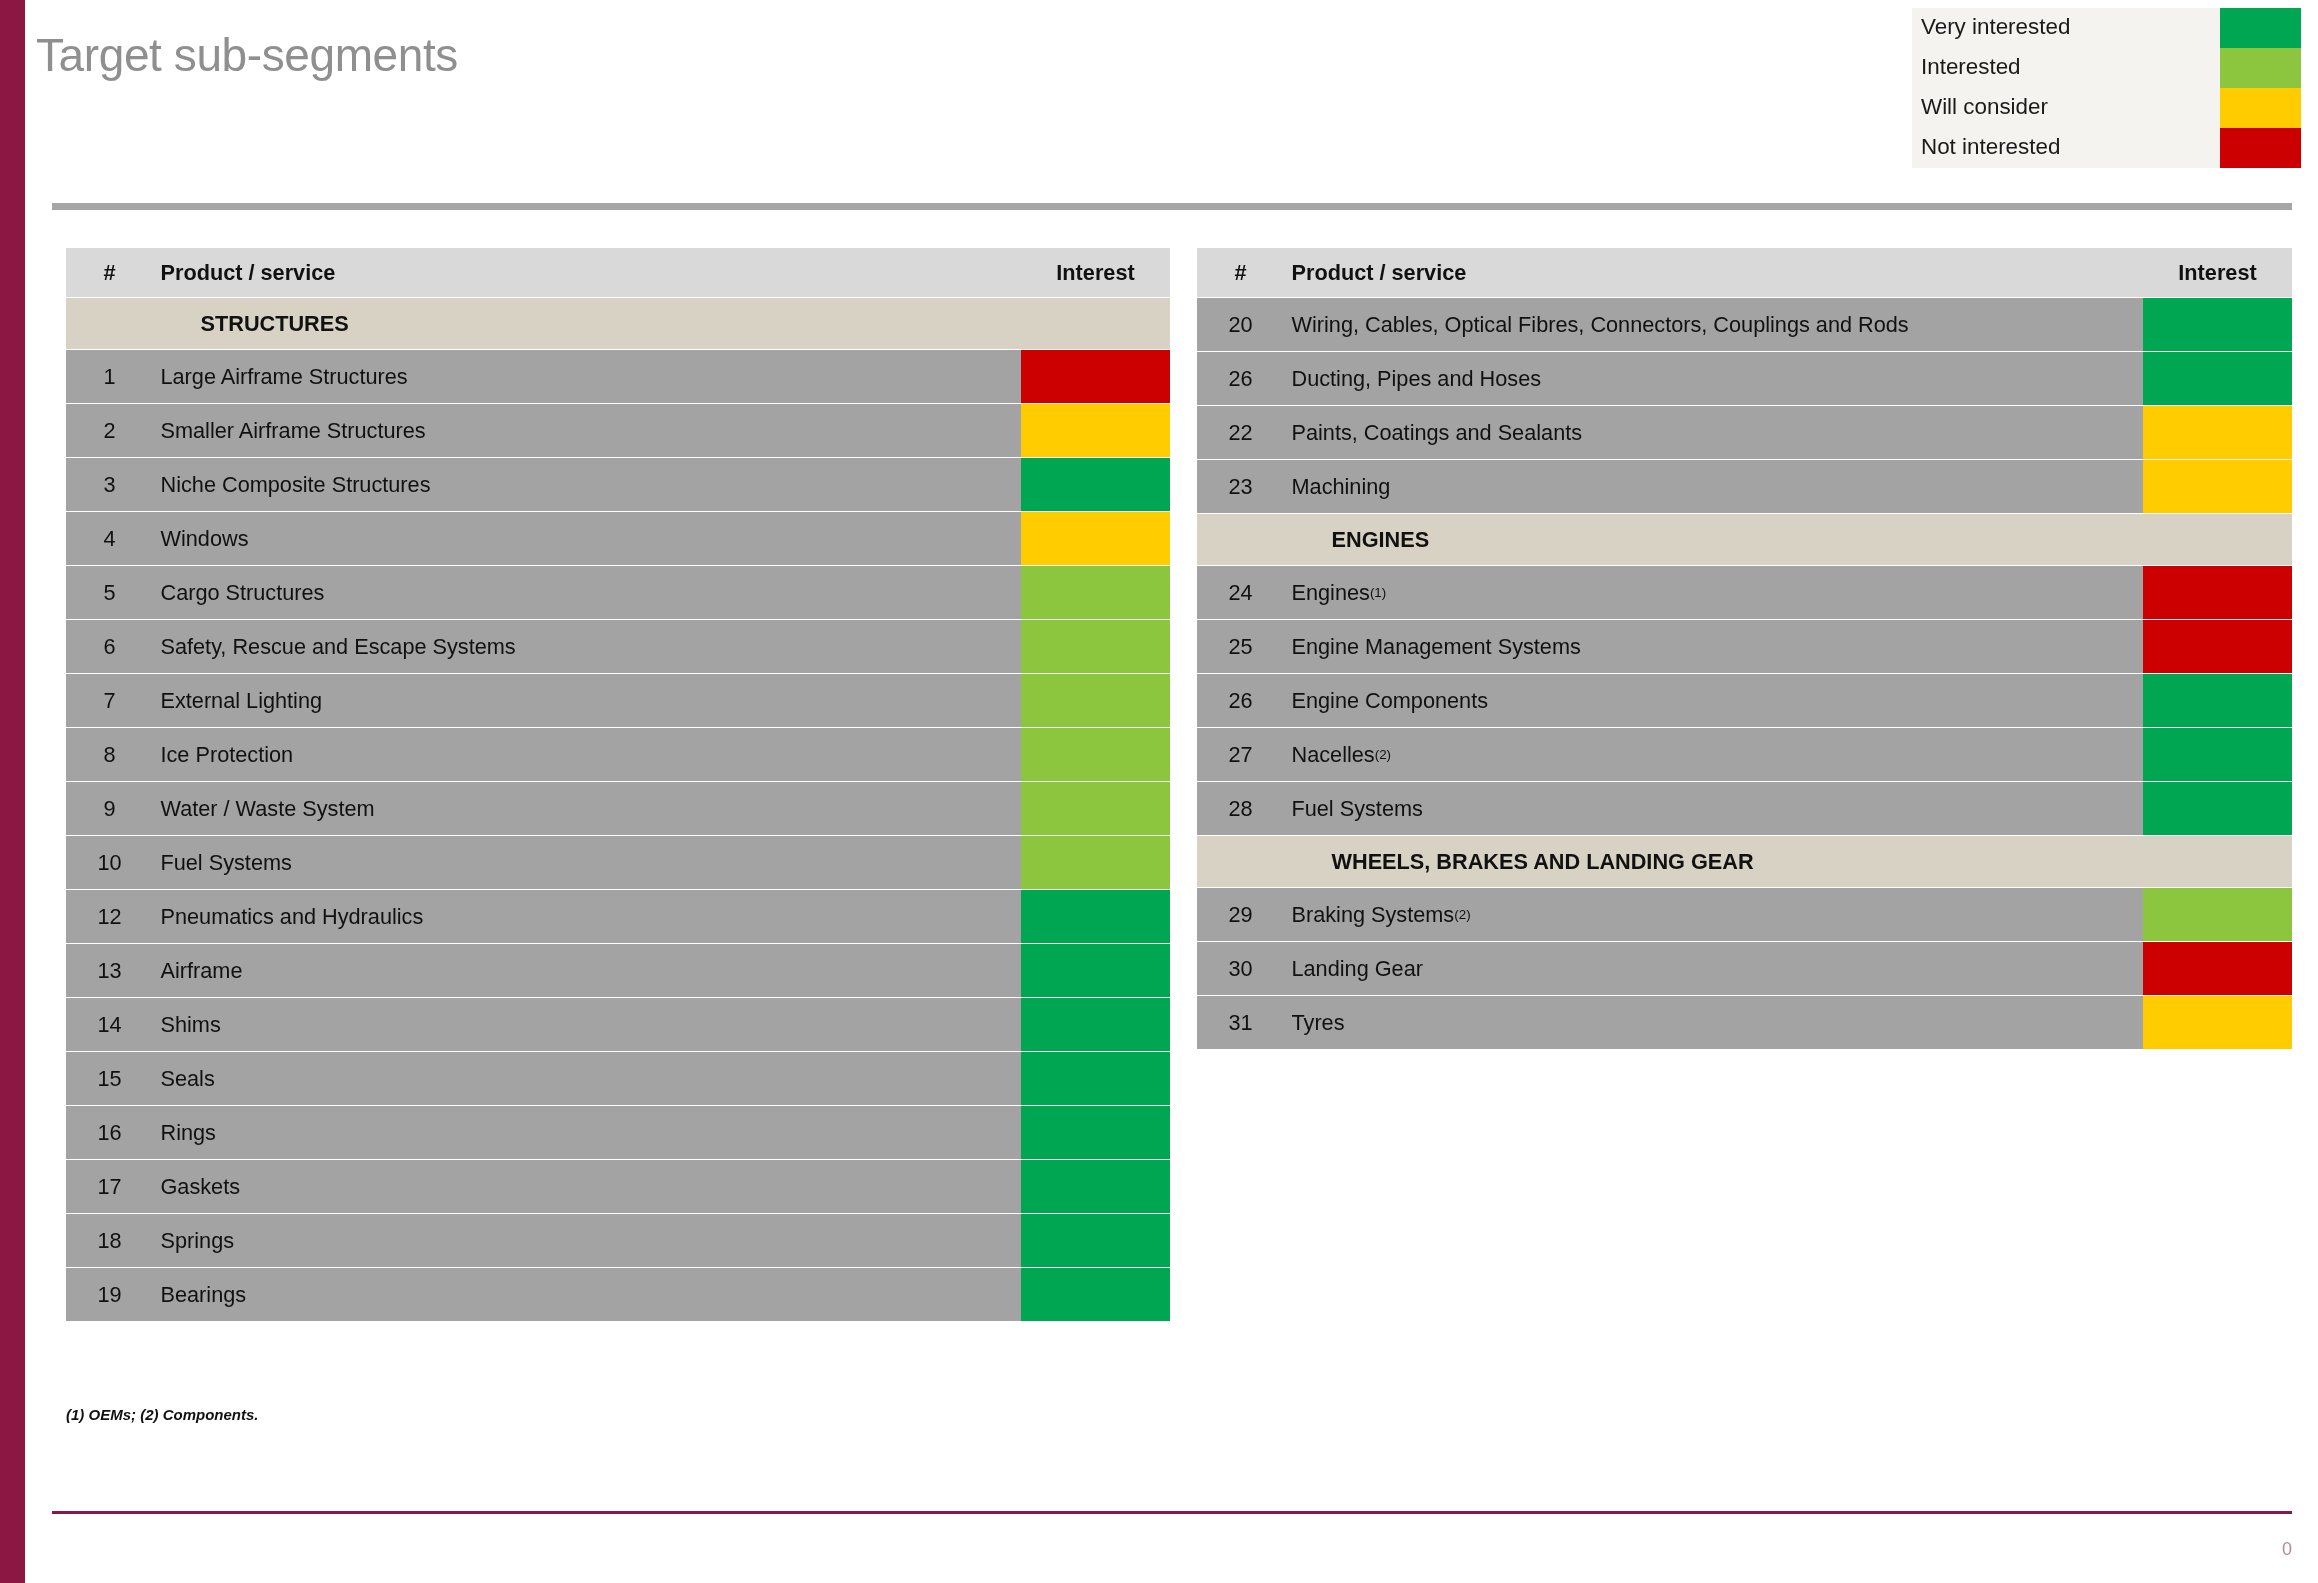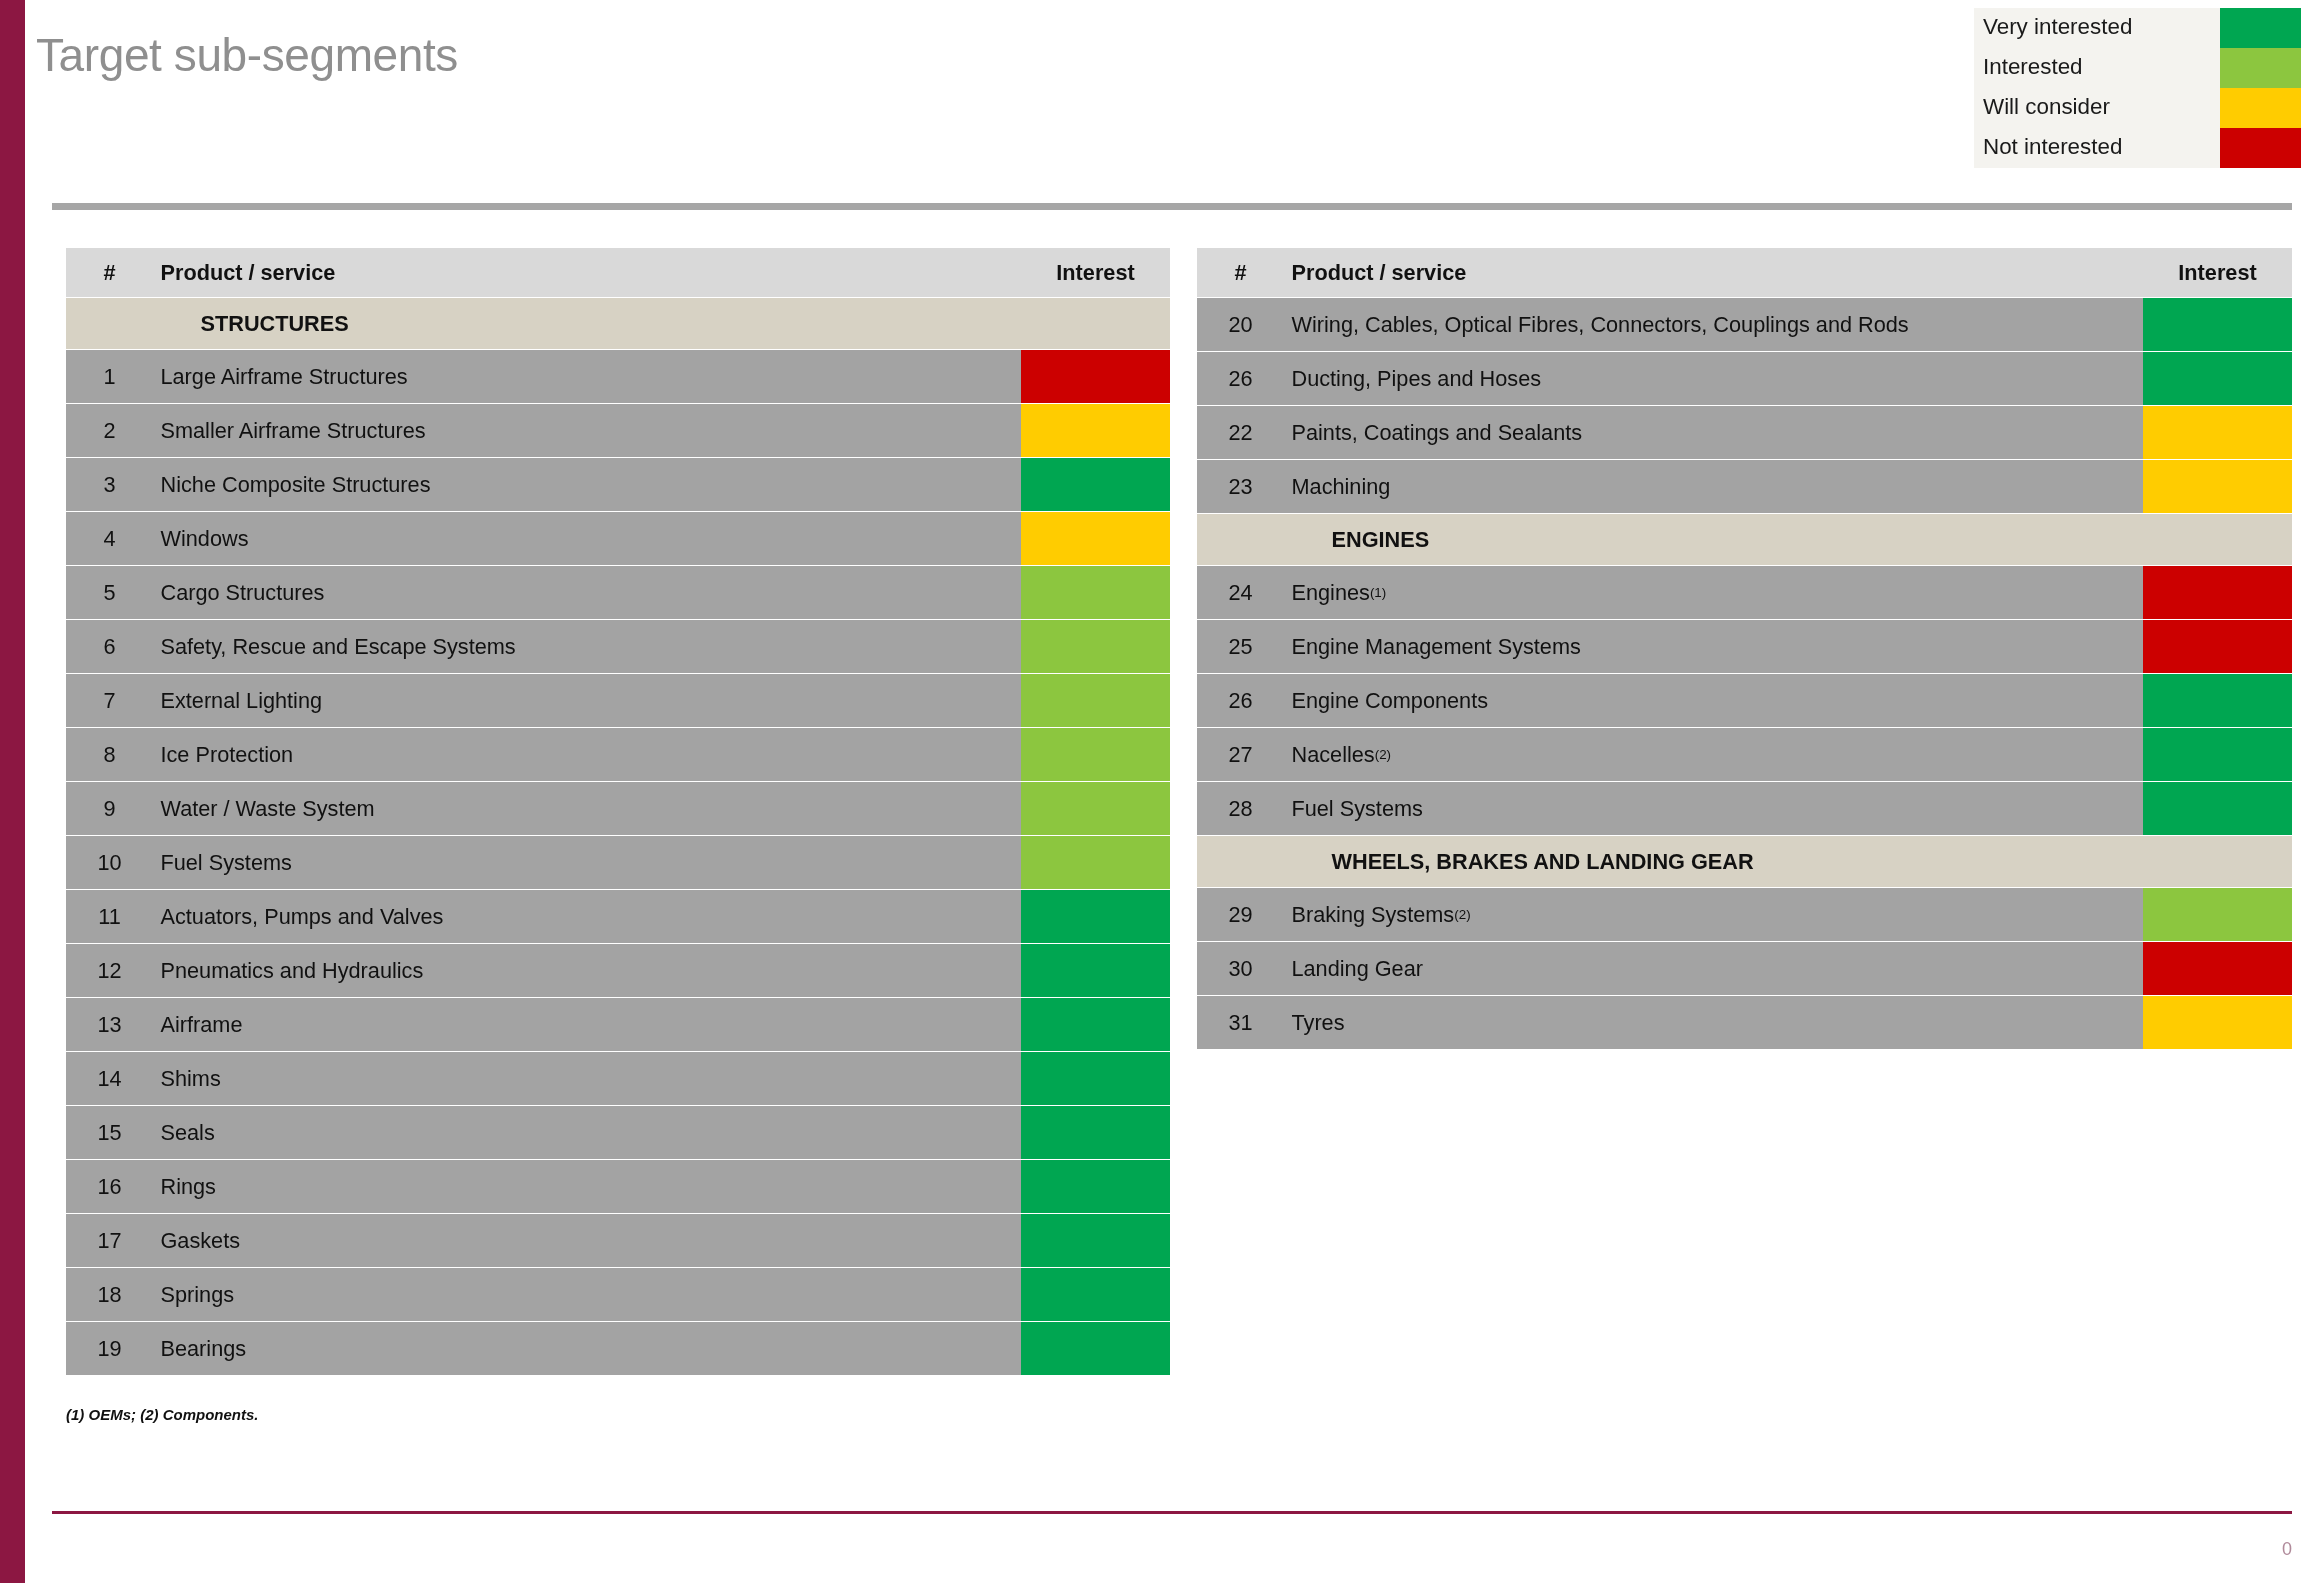--- a/index.html
+++ b/index.html
@@ -28,21 +28,21 @@
     font-size: 46px;
     color: #8f8f8f;
     font-weight: 400;
     letter-spacing: -0.4px;
   }
   
   .legend {
     position: absolute;
     right: 18px;
     top: 7.5px;
-    width: 327px;
+    width: 389px;
   }
   .legend-row {
     display: flex;
     align-items: stretch;
     height: 40px;
     background: #f4f3ef;
   }
   .legend-label {
     flex: 1;
     font-size: 22.4px;
@@ -270,29 +270,20 @@
     <div class="row">
       <div class="c-num">10</div>
       <div class="c-name">
         <span>Fuel Systems</span>
       </div>
       <div class="c-interest">
         <div class="swatch" style="background: rgb(140, 198, 63);"></div>
       </div>
     </div>
     <div class="row">
-      <div class="c-num">11</div>
-      <div class="c-name">
-        <span>Actuators, Pumps and Valves</span>
-      </div>
-      <div class="c-interest">
-        <div class="swatch" style="background: rgb(0, 166, 81);"></div>
-      </div>
-    </div>
-    <div class="row">
       <div class="c-num">12</div>
       <div class="c-name">
         <span>Pneumatics and Hydraulics</span>
       </div>
       <div class="c-interest">
         <div class="swatch" style="background: rgb(0, 166, 81);"></div>
       </div>
     </div>
     <div class="row">
       <div class="c-num">13</div>

